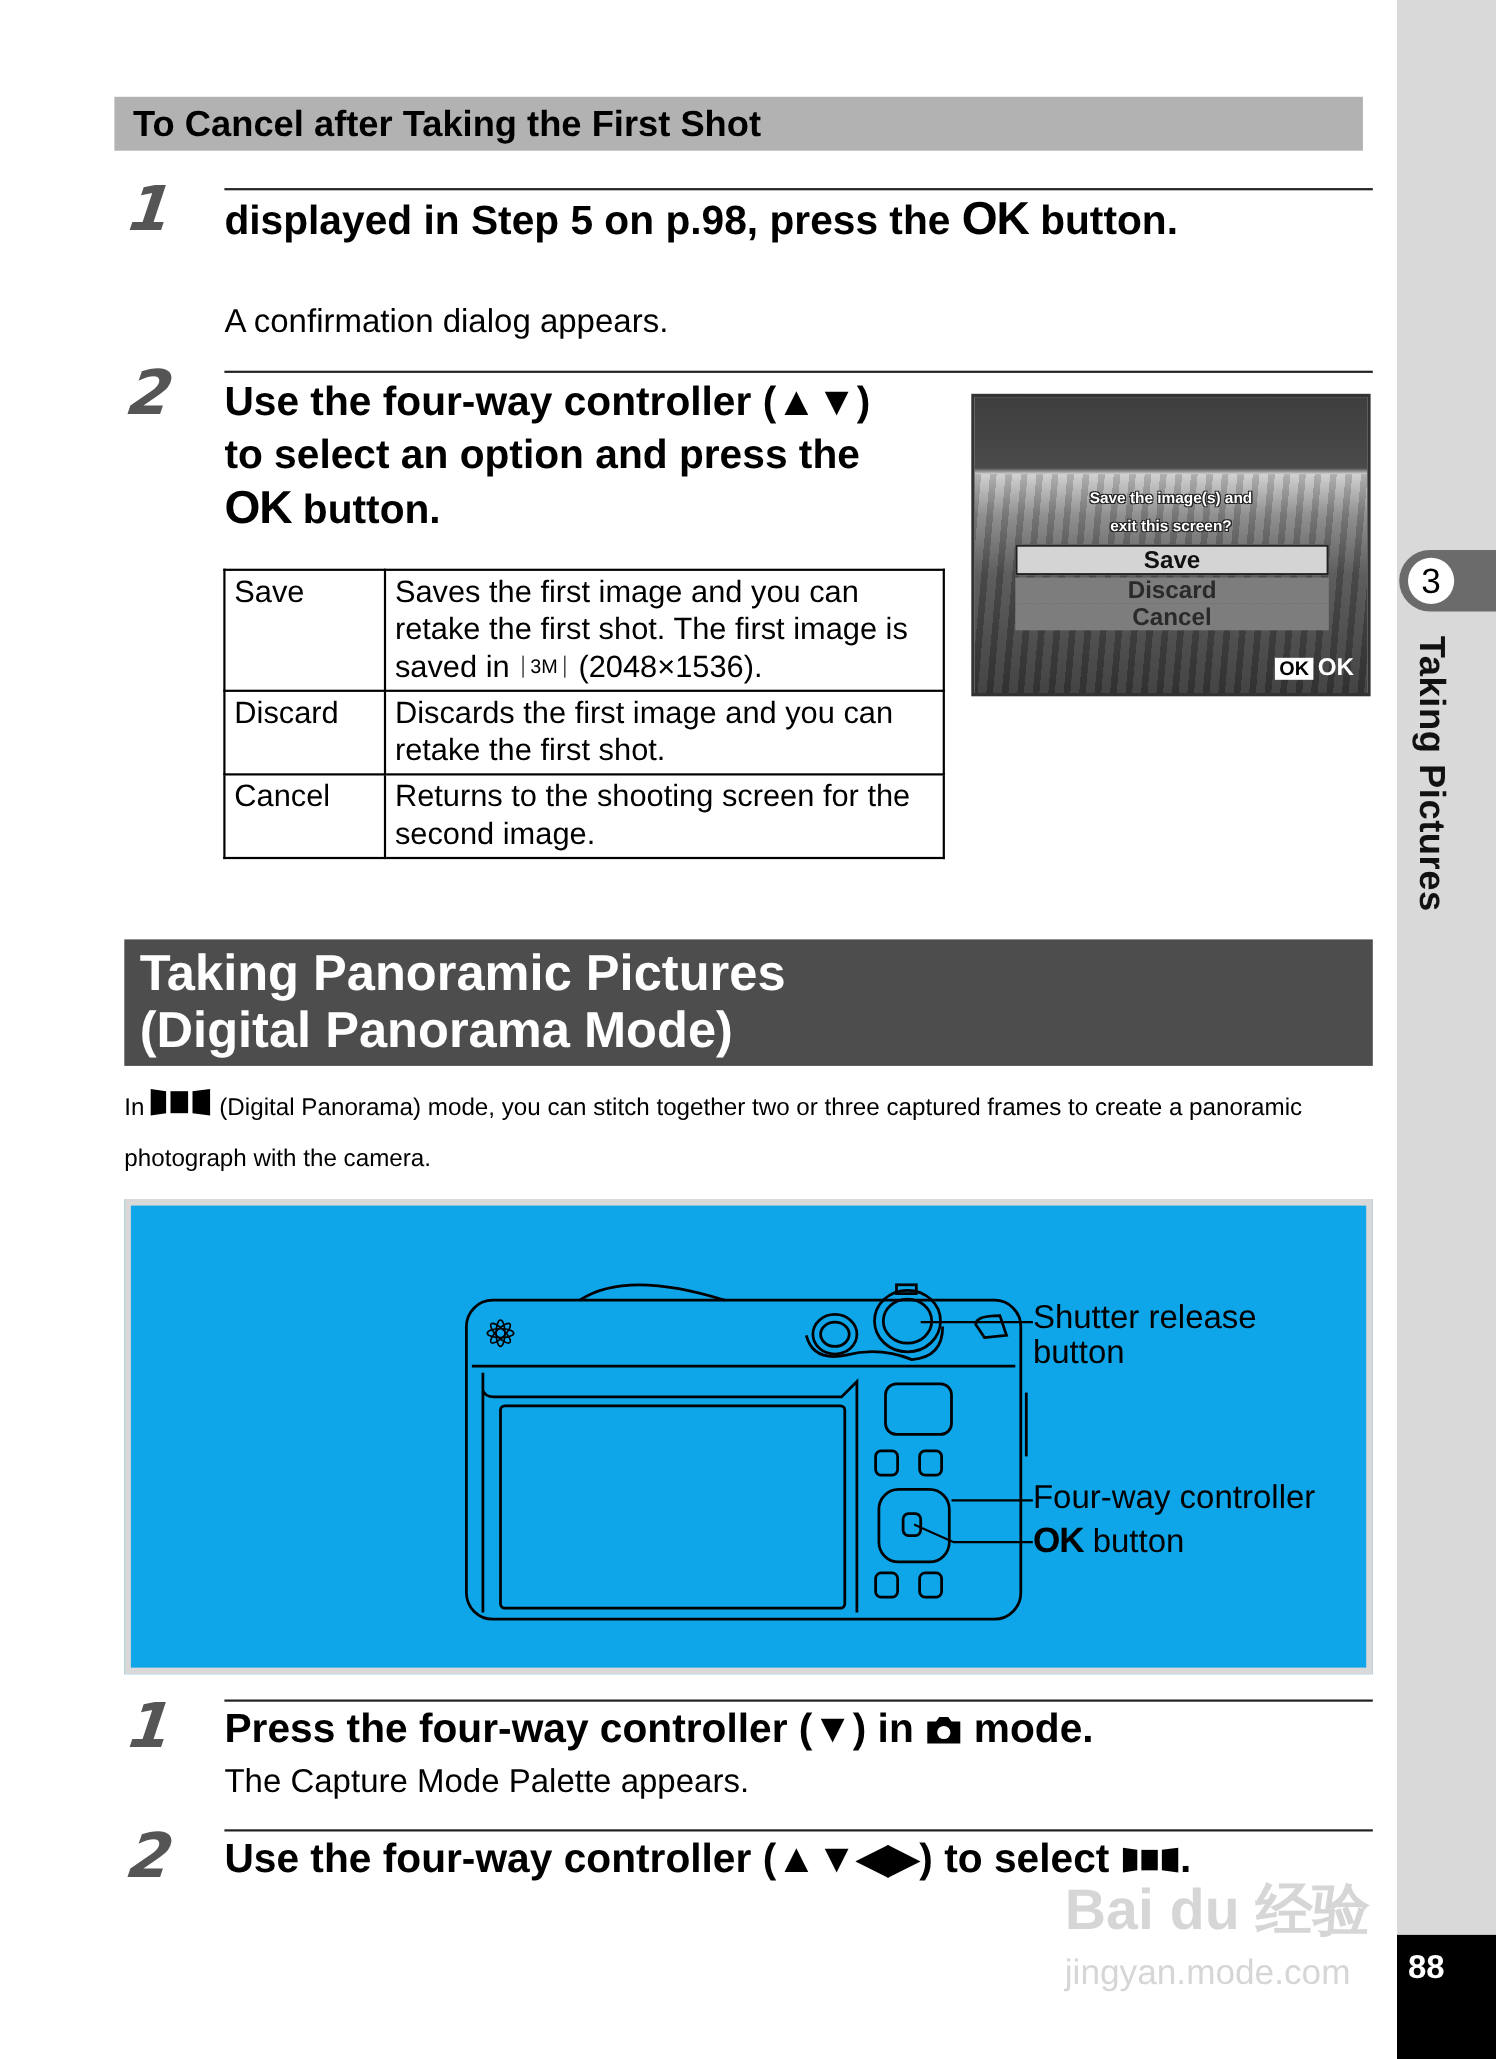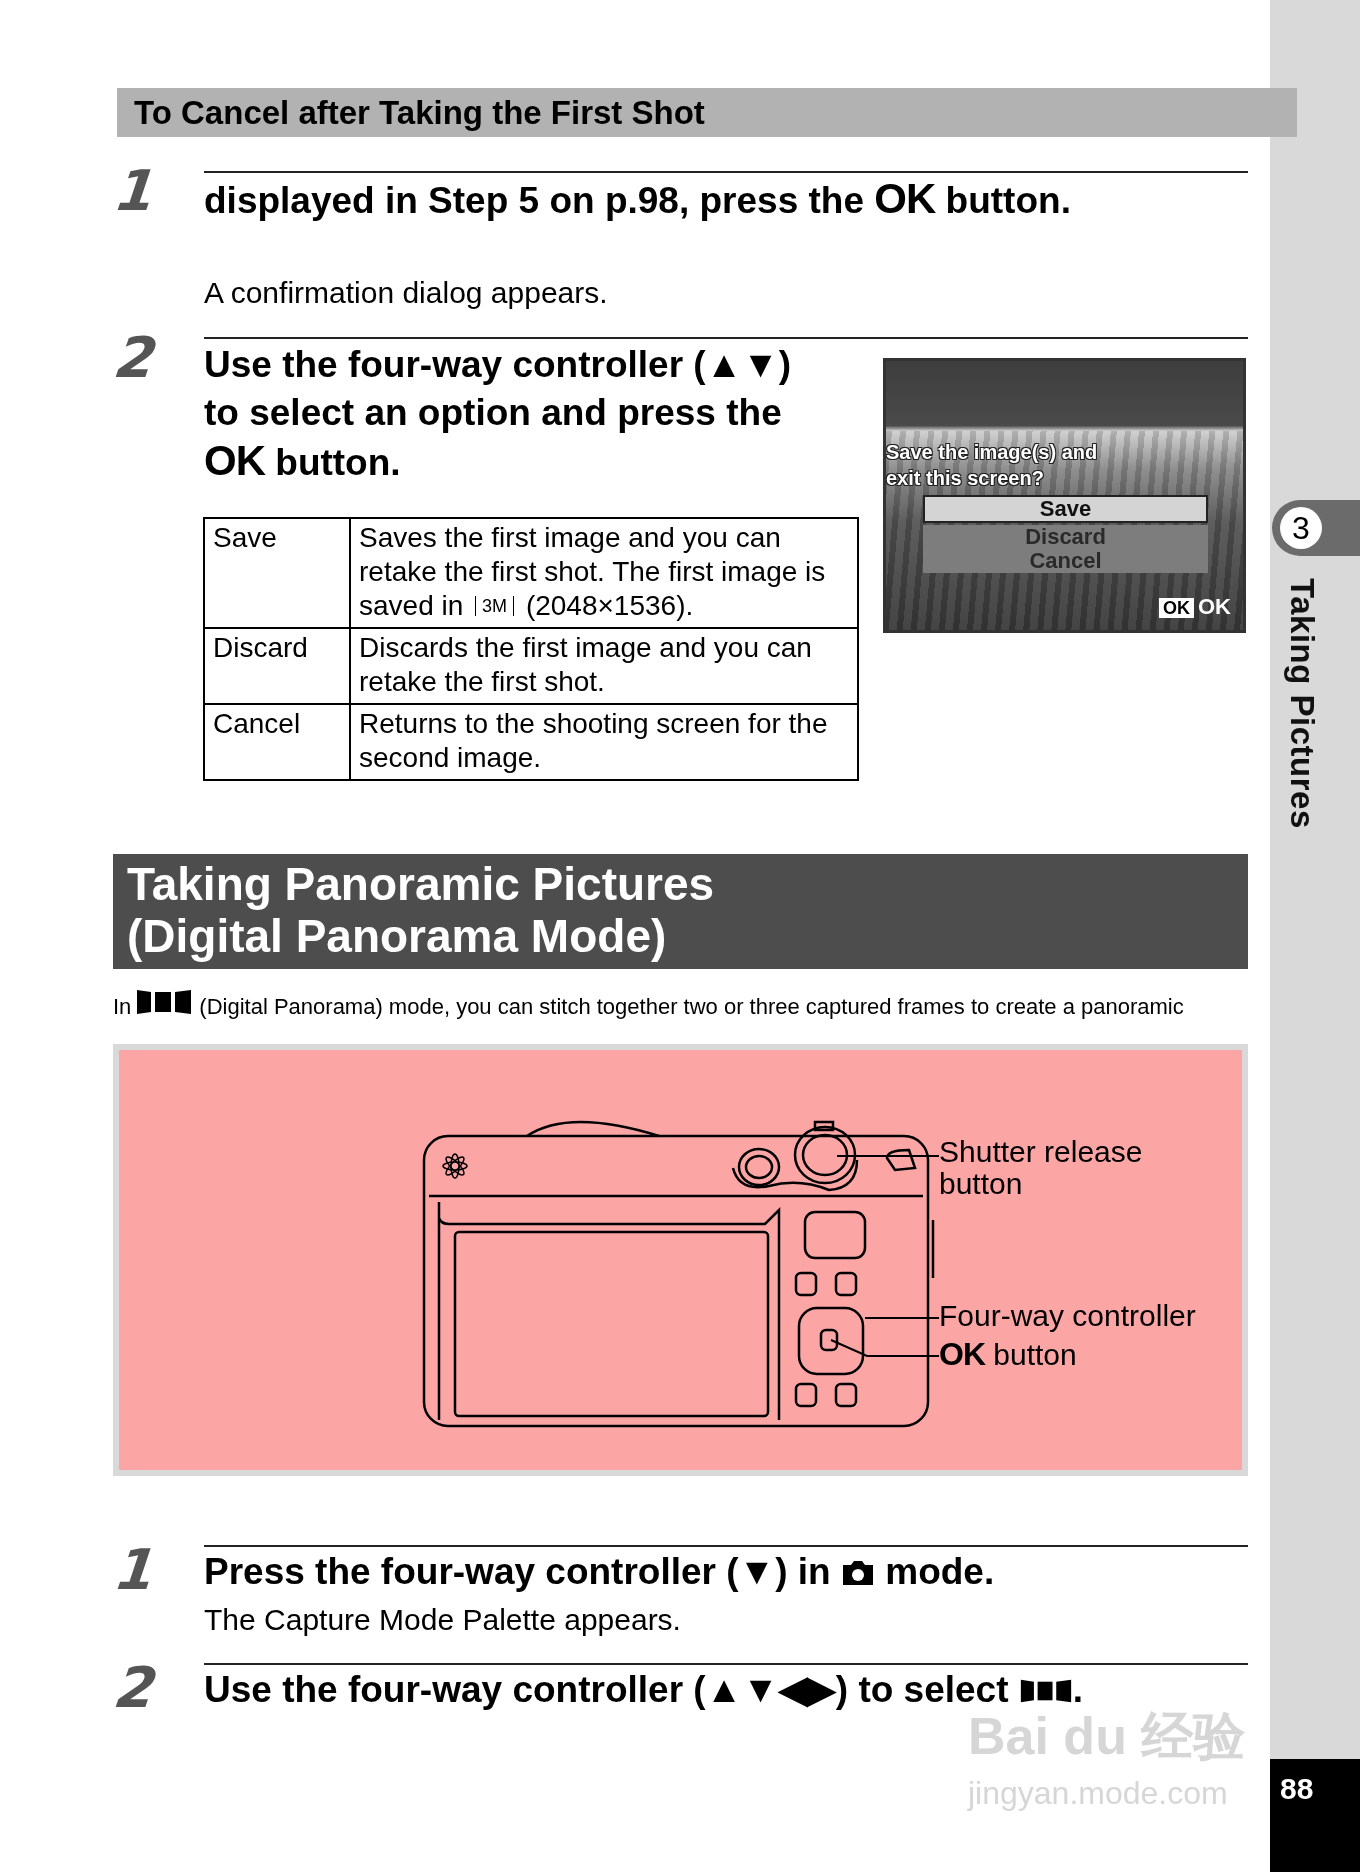--- a/index.html
+++ b/index.html
@@ -18,21 +18,21 @@
     background:#fff; color:#000; font-size:32px; text-align:center; line-height:42px;
   }
   .chapter-title {
     left:1283px; top:578px; writing-mode:vertical-rl; font-size:33px; font-weight:bold;
     color:#111; letter-spacing:0.5px;
   }
   .page-num-box { left:1270px; top:1759px; width:90px; height:113px; background:#000; }
   .page-num { left:1280px; top:1772px; color:#fff; font-size:30px; font-weight:bold; }
 
   
-  .subhead { left:117px; top:88px; width:1135px; height:49px; background:#b2b2b2;padding-left:45px; }
+  .subhead { left:104px; top:88px; width:1135px; height:49px; background:#b2b2b2; }
   .subhead span { position:absolute; left:17px; top:6px; font-size:33px; font-weight:bold; }
 
   
   .step-num {
     font-family:"DejaVu Sans", sans-serif; font-style:italic; font-weight:bold;
     font-size:56px; color:#555; transform:skewX(-8deg);
   }
   .rule { height:2px; background:#222; }
   .step-title { font-size:37px; font-weight:bold; line-height:48px; }
   .step-body { font-size:30px; line-height:36px; }
@@ -46,37 +46,37 @@
   .size-icon { font-size:18px; border-left:1px solid #000; border-right:1px solid #000; padding:0 6px; margin:0 4px; vertical-align:3px; }
 
   
   .lcd {
     left:883px; top:358px; width:357px; height:269px; border:3px solid #333;
     background:linear-gradient(180deg,#3e3e3e 0%,#4a4a4a 24%,#cfcfcf 26%,#8a8a8a 40%,#555 60%,#3a3a3a 100%);
     overflow:hidden;
   }
   .lcd-scene1 { left:0; top:70px; width:100%; height:200px;
     background:repeating-linear-gradient(95deg,rgba(0,0,0,0.15) 0 6px,rgba(255,255,255,0.05) 6px 14px); }
-  .lcd-q { color:#fff; font-weight:bold; font-size:20px; width:100%; line-height:26px;
+  .lcd-q { color:#fff; font-weight:bold; font-size:14px; text-align:center; width:100%; line-height:26px;
     text-shadow:-1px -1px 0 #222,1px -1px 0 #222,-1px 1px 0 #222,1px 1px 0 #222; }
   .lcd-menu { left:37px; top:134px; width:285px; }
   .lcd-opt { height:24px; font-size:22px; font-weight:bold; text-align:center; line-height:24px; color:#2a2a2a; background:#7d7d7d; }
   .lcd-opt.sel { background:#d4d4d4; color:#111; border:2px solid #222; margin-bottom:2px; }
   .lcd-ok { right:12px; bottom:10px; font-size:22px; font-weight:bold; color:#fff; }
   .lcd-ok .k { background:#fff; color:#000; padding:0 4px; margin-right:4px; font-size:18px; }
 
   
   .mainhead { left:113px; top:854px; width:1135px; height:115px; background:#4d4d4d; }
   .mainhead div { position:absolute; left:14px; color:#fff; font-size:46px; font-weight:bold; line-height:52px; }
 
   .intro { left:113px; top:985px; width:1140px; font-size:22px; line-height:44px; }
   .pano-icon { display:inline-block; vertical-align:-2px; margin:0 6px 0 4px; }
 
   
-  .diagram { left:113px; top:1044px; width:1123px; height:420px; border:6px solid #d9d9d9; background:#fca5a5; }
+  .diagram { left:113px; top:1090px; width:1123px; height:420px; border:6px solid #d9d9d9; background:#0ea5e9; }
   .callout { font-size:30px; line-height:32px; }
 </style>
 </head>
 <body>
 
 <div class="abs sidebar"></div>
 <div class="abs chapter-tab"></div>
 <div class="abs chapter-num">3</div>
 <div class="abs chapter-title">Taking Pictures</div>
 <div class="abs page-num-box"></div>

